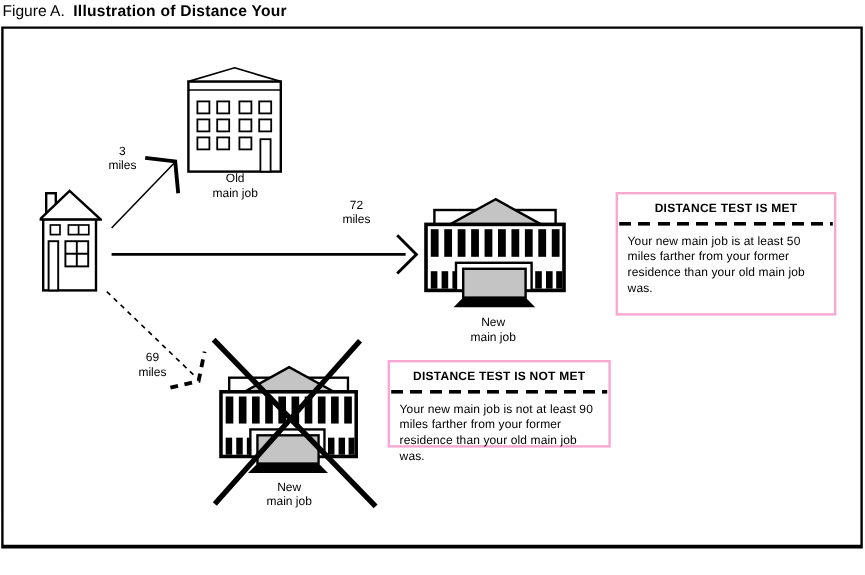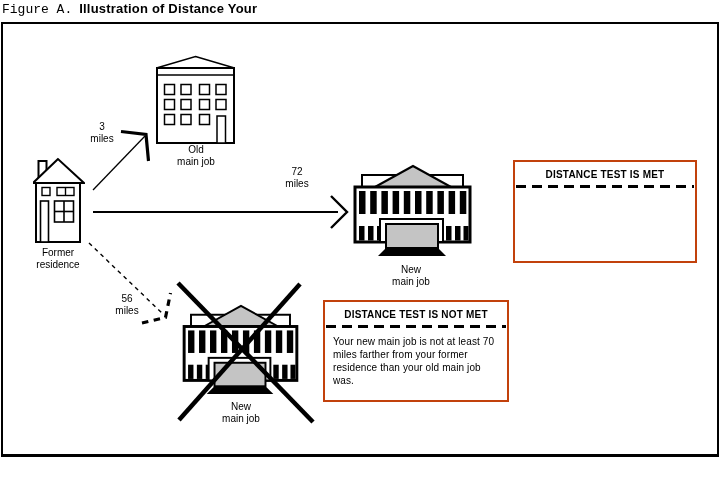--- a/index.html
+++ b/index.html
@@ -1,33 +1,33 @@
 <!DOCTYPE html>
 <html><head>
 <meta charset="utf-8">
 <style>
   * { margin:0; padding:0; box-sizing:border-box; }
   html,body { background:#fff; }
   body { font-family:"Liberation Sans","DejaVu Sans",sans-serif; color:#000; }
   .stage { position:relative; width:721px; height:479px; background:#fff; overflow:hidden; }
 
   .fig-title { position:absolute; left:2px; top:1px; font-size:13px; white-space:nowrap; }
-  .fig-title .prefix { font-weight:400; margin-right:7px;font-family:Liberation Mono, monospace; }
+  .fig-title .prefix { font-weight:400; margin-right:7px; }
   .fig-title .main { font-weight:700; letter-spacing:0.2px; }
 
   .frame { position:absolute; left:1px; top:22px; width:718px; height:435px;
            border:2px solid #000; border-bottom-width:3px; background:#fff; z-index:0; }
 
   svg.art { position:absolute; z-index:2; }
   svg.overlay { position:absolute; left:0; top:0; z-index:5; pointer-events:none; }
 
   .lbl { position:absolute; font-size:10px; line-height:11.5px; text-align:center;
          white-space:pre-line; z-index:4; }
 
-  .callout { position:absolute; border:2px solid #c2410c; background:#fff; z-index:10; }
+  .callout { position:absolute; border:2px solid #f9a8d4; background:#fff; z-index:10; }
   .callout-head { font-weight:700; font-size:10px; letter-spacing:0.2px;
                   text-align:center; padding:7px 2px 5px; }
   .dash-rule { height:3px; margin:0 1px;
                background:repeating-linear-gradient(90deg,#000 0 10px,transparent 10px 16px); }
   .callout-body { font-size:10px; line-height:13px; letter-spacing:0.1px;
                   padding:7px 6px 0 8px; }
 </style>
 </head>
 <body>
 
@@ -77,22 +77,20 @@
       <rect x="3" y="26" width="44" height="59" stroke-width="2"></rect>
       <rect x="9" y="30.5" width="8" height="8" stroke-width="1.4"></rect>
       <rect x="24" y="30.5" width="17" height="8" stroke-width="1.4"></rect>
       <line x1="32.5" y1="30.5" x2="32.5" y2="38.5" stroke-width="1.4"></line>
       <rect x="7.5" y="44" width="8" height="41" stroke-width="1.6"></rect>
       <rect x="21.5" y="44" width="19" height="21" stroke-width="1.6"></rect>
       <line x1="31" y1="44" x2="31" y2="65" stroke-width="1.6"></line>
       <line x1="21.5" y1="54.5" x2="40.5" y2="54.5" stroke-width="1.6"></line>
     </g>
   </svg>
-  <div class="lbl" style="left:18px; top:247px; width:80px;">Former
-residence</div>
 
   <svg class="art" style="left:155px; top:54px;" width="81" height="91" viewBox="0 0 81 91">
     <g stroke="#000" fill="#fff">
       <polygon points="40.5,2.5 79.5,14 1.5,14" stroke-width="1.4"></polygon>
       <rect x="2" y="14" width="77" height="75" stroke-width="2"></rect>
       <line x1="2" y1="21" x2="79" y2="21" stroke-width="1.4"></line>
       <rect x="9.5" y="30.5" width="10" height="10" stroke-width="1.5"></rect>
       <rect x="26" y="30.5" width="10" height="10" stroke-width="1.5"></rect>
       <rect x="44.5" y="30.5" width="10" height="10" stroke-width="1.5"></rect>
       <rect x="61" y="30.5" width="10" height="10" stroke-width="1.5"></rect>
@@ -118,21 +116,21 @@
   <svg class="art" style="left:181px; top:302px;" width="118" height="98" viewBox="0 0 120 100">
     <use href="#gov-building"></use>
   </svg>
   <div class="lbl" style="left:211px; top:401px; width:60px;">New
 main job</div>
 
   <div class="lbl" style="left:83px; top:121px; width:38px;">3
 miles</div>
   <div class="lbl" style="left:276px; top:166px; width:42px;">72
 miles</div>
-  <div class="lbl" style="left:106px; top:293px; width:42px;">56
+  <div class="lbl" style="left:106px; top:293px; width:42px;">69
 miles</div>
 
   <svg class="overlay" width="721" height="479" viewBox="0 0 721 479">
     <g stroke="#000" fill="none">
 
       <line x1="93" y1="190" x2="145" y2="136" stroke-width="1.3"></line>
       <polyline points="121,131.5 146,134.5 148.5,161" stroke-width="3.2"></polyline>
 
       <line x1="93" y1="212" x2="338" y2="212" stroke-width="2.2"></line>
       <polyline points="331,196 347,212 331,228" stroke-width="2.4"></polyline>
@@ -141,21 +139,22 @@
       <polyline points="142,323 165.5,317.5 170.5,293" stroke-width="3.2" stroke-dasharray="6.5 5.5"></polyline>
 
       <line x1="178" y1="283" x2="313" y2="422" stroke-width="4.5"></line>
       <line x1="300" y1="284" x2="179" y2="420" stroke-width="4.5"></line>
     </g>
   </svg>
 
   <div class="callout" style="left:513px; top:160px; width:184px; height:103px;">
     <div class="callout-head">DISTANCE TEST IS MET</div>
     <div class="dash-rule"></div>
+    <div class="callout-body">Your new main job is at least 50 miles farther from your former residence than your old main job was.</div>
   </div>
 
-  <div class="callout" style="left:323px; top:300px; width:186px; height:102px;">
+  <div class="callout" style="left:323px; top:300px; width:186px; height:73px;">
     <div class="callout-head">DISTANCE TEST IS NOT MET</div>
     <div class="dash-rule"></div>
-    <div class="callout-body">Your new main job is not at least 70 miles farther from your former residence than your old main job was.</div>
+    <div class="callout-body">Your new main job is not at least 90 miles farther from your former residence than your old main job was.</div>
   </div>
 
 </div>
 
 </body></html>

